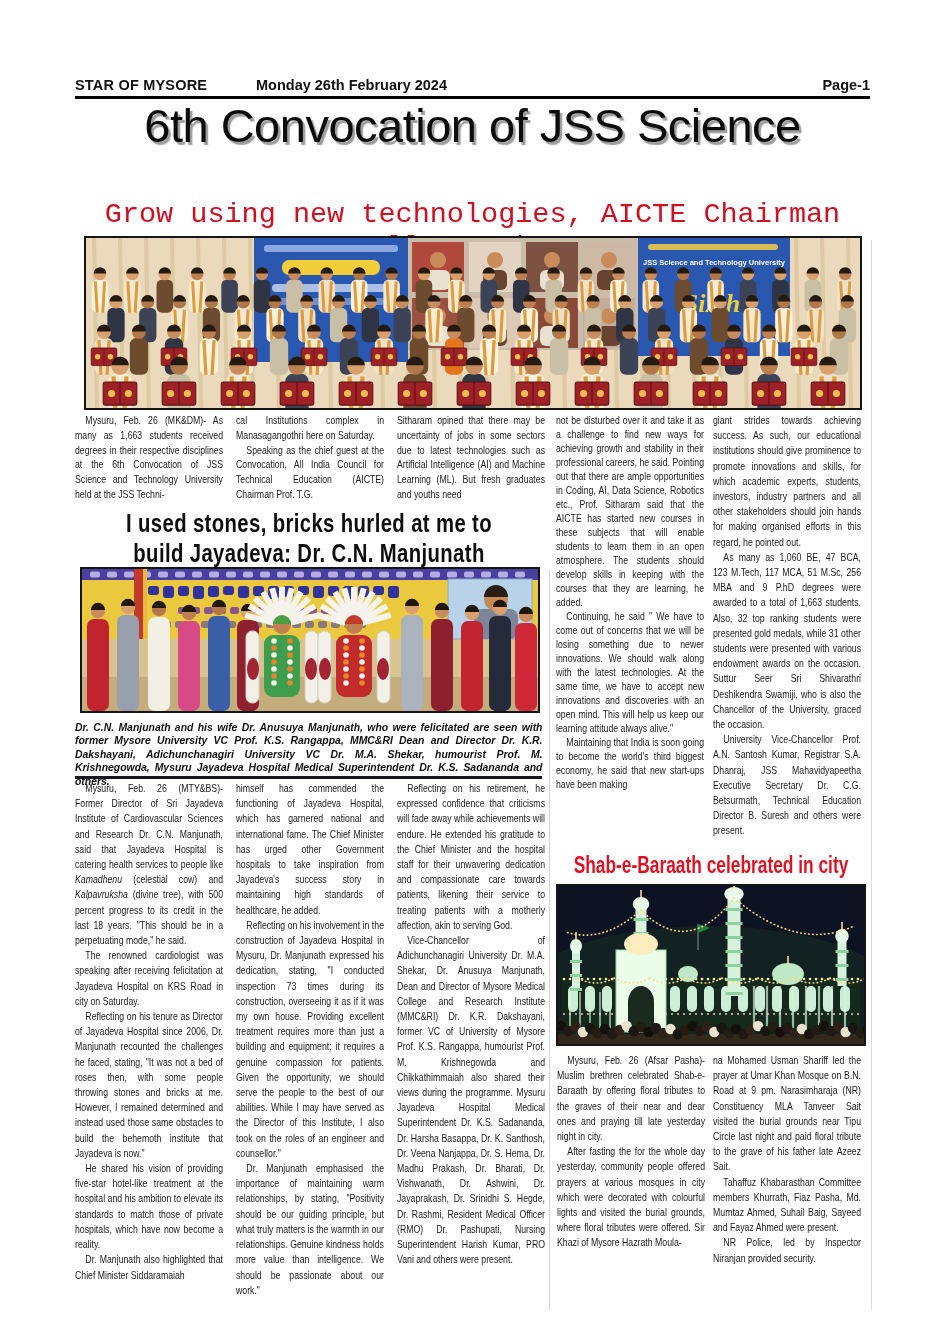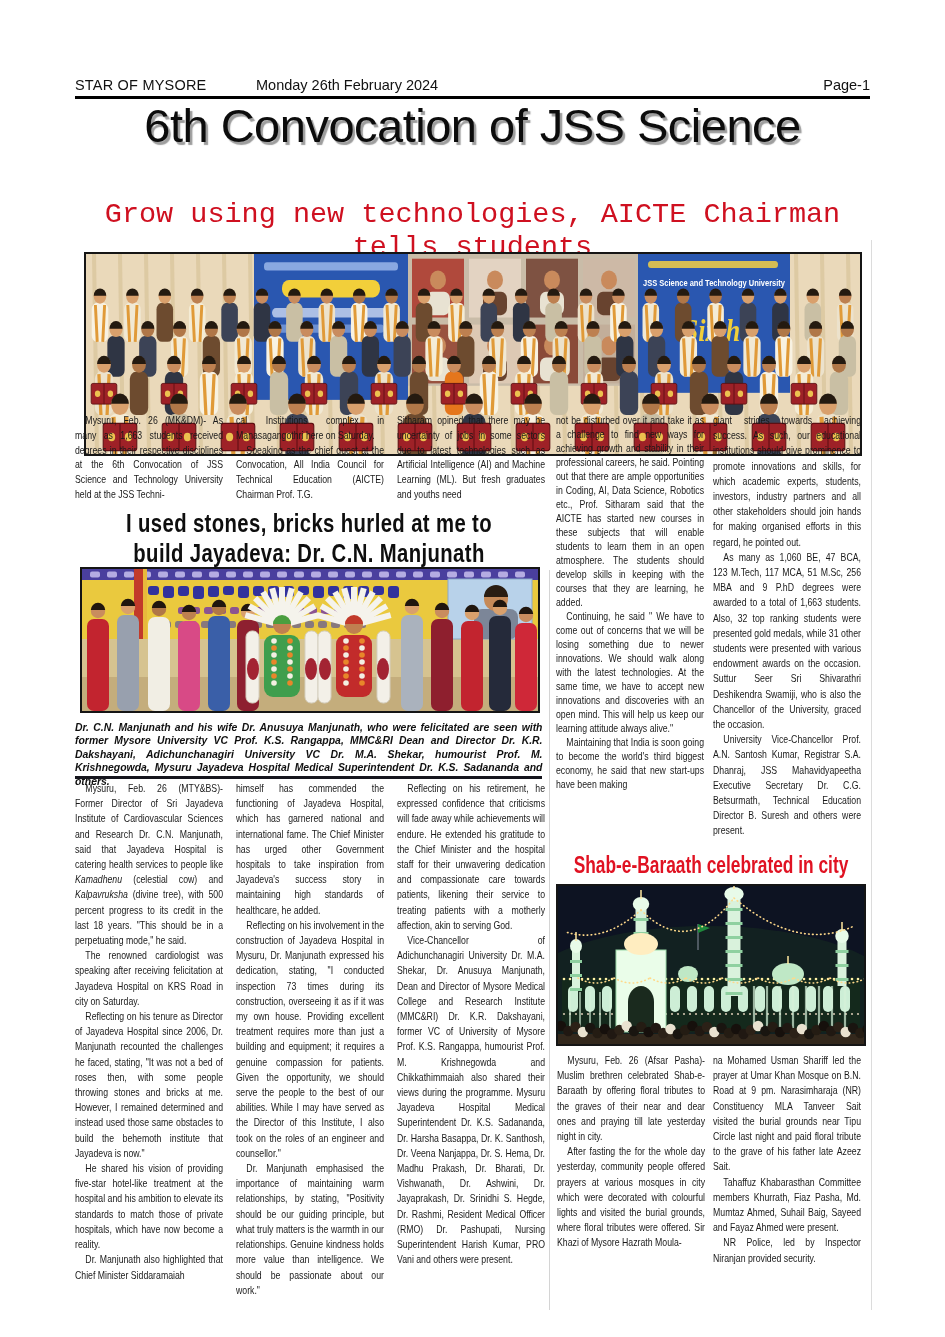--- a/index.html
+++ b/index.html
@@ -1,26 +1,26 @@
 <!DOCTYPE html>
 <html><head>
 <meta charset="utf-8">
 <style>
 *{box-sizing:border-box}
 html,body{margin:0;padding:0}
 body{width:945px;height:1337px;position:relative;background:#fff;font-family:"Liberation Sans",sans-serif;color:#1c1c1c;overflow:hidden}
 .abs{position:absolute}
-.masthead{left:75px;top:77px;width:795px;height:22px;border-bottom:3.5px solid #000;font-weight:normal;font-size:14.5px;color:#111}
+.masthead{left:75px;top:77px;width:795px;height:22px;border-bottom:3.5px solid #000;font-weight:bold;font-size:14.5px;color:#111}
 .masthead .paper{position:absolute;left:0;top:0;letter-spacing:.2px}
 .masthead .date{position:absolute;left:181px;top:0}
 .masthead .pageno{position:absolute;right:0;top:0}
 .h1{left:75px;top:102px;width:795px;text-align:center;font-size:47px;font-weight:normal;line-height:47px;letter-spacing:-.5px;color:#0c0c0c;text-shadow:2.5px 2.5px 1px rgba(60,60,60,.5)}
 .subhead{left:75px;top:198px;width:795px;text-align:center;font-family:Liberation Mono, monospace;font-size:28.5px;color:#cf1020}
 .photo{border:2px solid #151515;background:#ccc;overflow:hidden}
-#photo1{left:84px;top:252px;width:778px;height:204px}
+#photo1{left:84px;top:236px;width:778px;height:174px}
 #photo2{left:80px;top:567px;width:460px;height:146px}
 #photo3{left:556px;top:884px;width:310px;height:162px}
 svg{display:block;width:100%;height:100%}
 .h2{left:75px;top:508px;width:600px;transform:scaleX(.78);transform-origin:0 0;text-align:center;font-size:26px;font-weight:bold;line-height:30px;letter-spacing:.5px;color:#0e0e0e}
 .h3{left:552px;top:851px;width:440px;transform:scaleX(.7227);transform-origin:0 0;text-align:center;font-size:24px;font-weight:bold;color:#e01222}
 .caption{left:75px;top:720px;width:520px;transform:scaleX(.899);transform-origin:0 0;font-size:11.6px;font-weight:bold;font-style:italic;line-height:13.4px;text-align:justify;color:#101010}
 .caprule{left:75px;top:776px;width:467px;height:3px;background:#15151d}
 .col{position:absolute;width:200px;transform:scaleX(.74);transform-origin:0 0;font-size:11.8px;line-height:15.2px;text-align:justify;overflow:hidden;color:#191919}
 .col p{margin:0;text-indent:14px}
 .col p.cont{text-indent:0}

